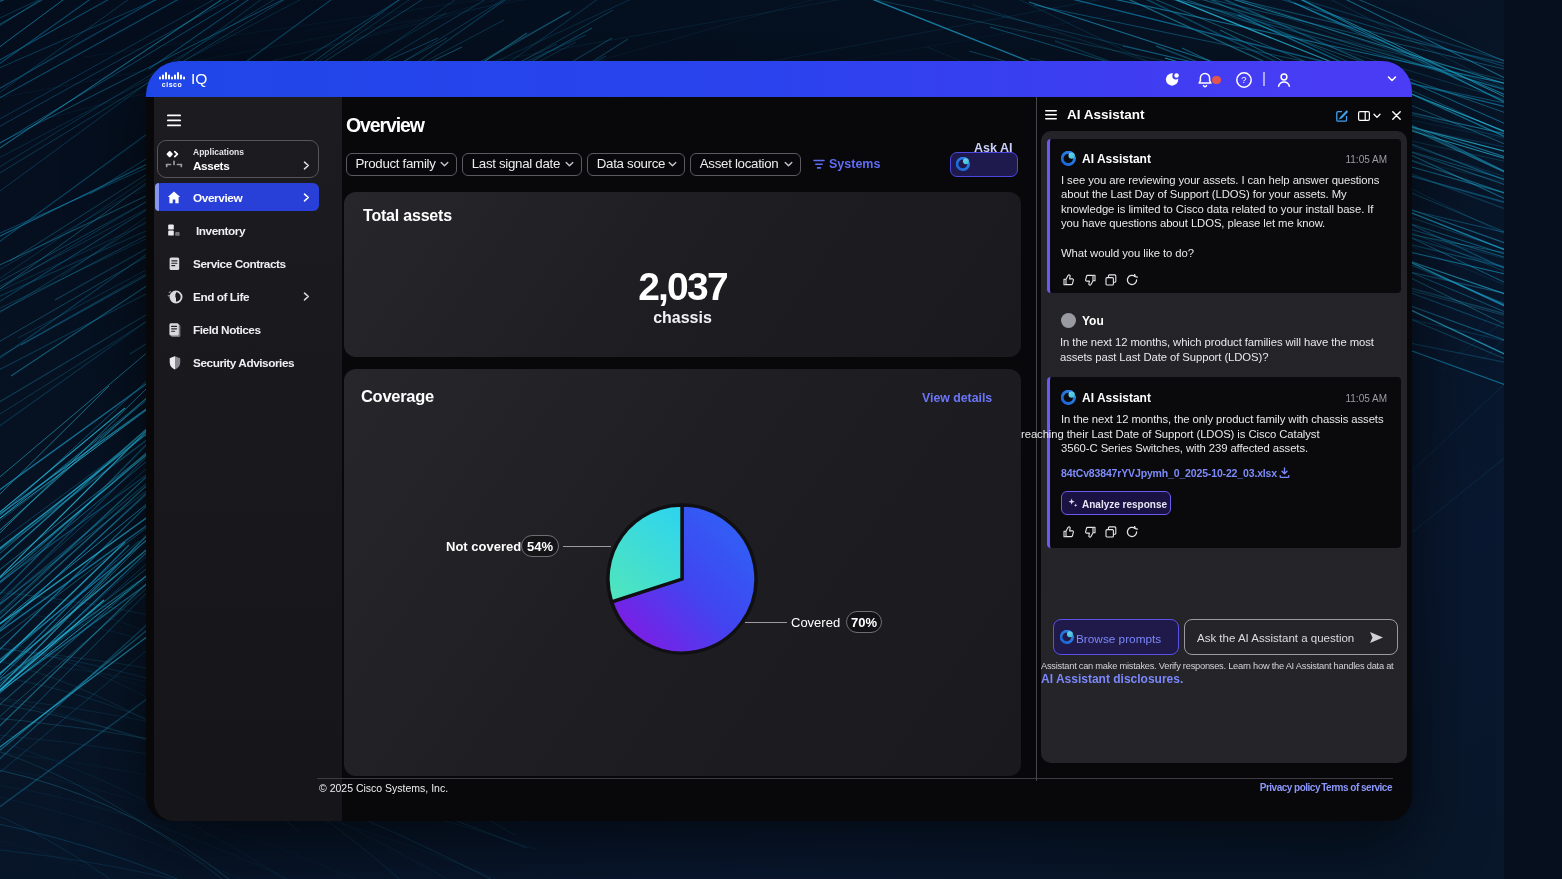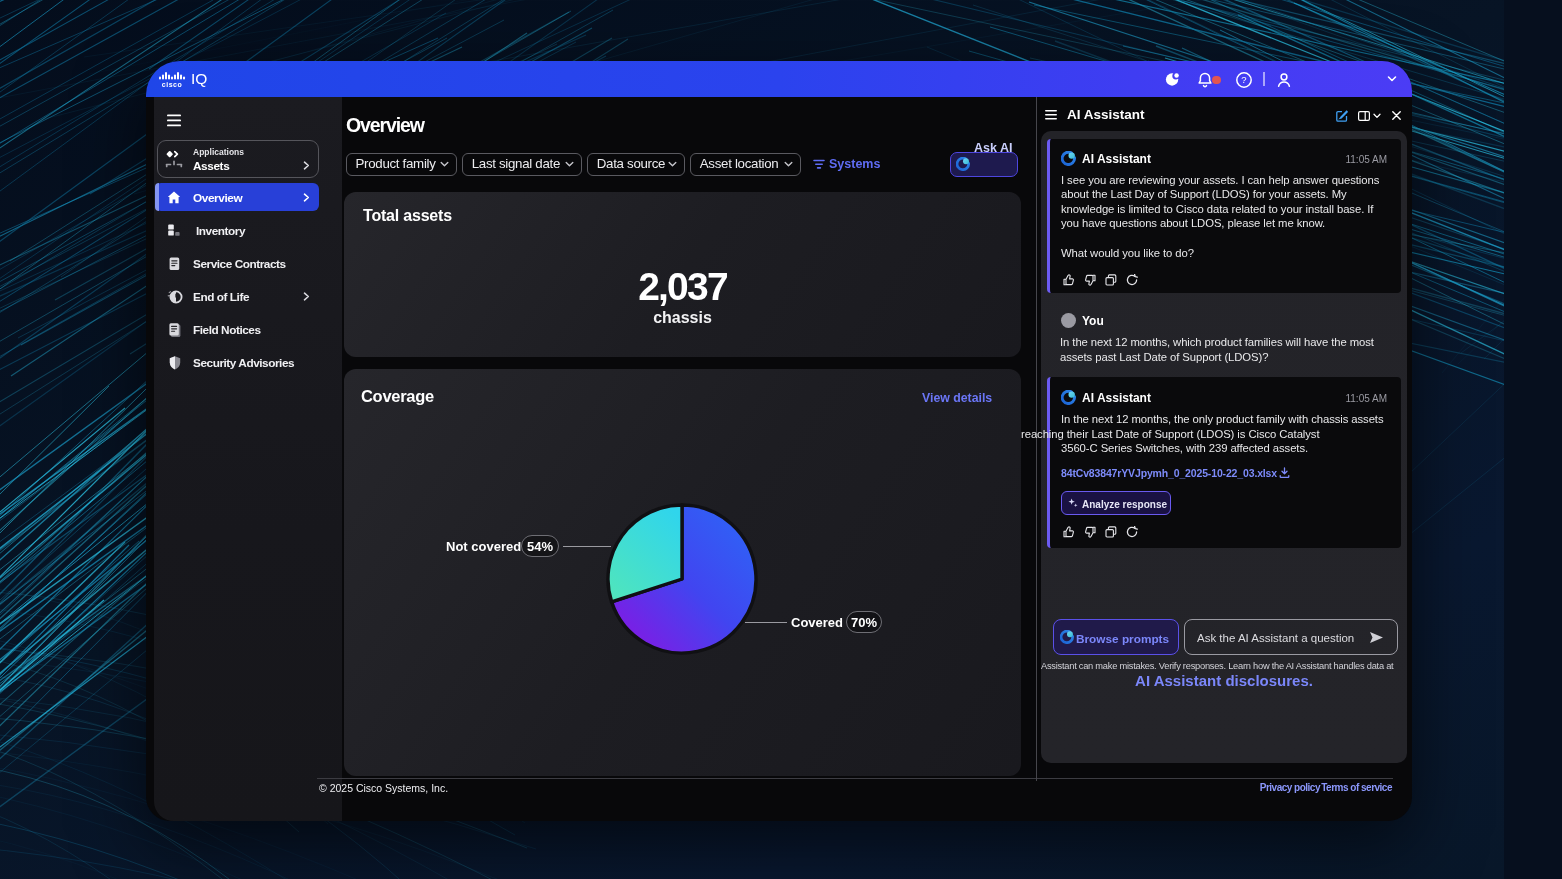--- a/index.html
+++ b/index.html
@@ -421,21 +421,21 @@
           </linearGradient>
 </defs>
 <path d="M536,444 A74,74 0 1 1 465.6,540.9 L536,518 Z" fill="url(#pgc)" stroke="#101013" stroke-width="3.4" stroke-linejoin="round"></path>
 <path d="M465.6,540.9 A74,74 0 0 1 536,444 L536,518 Z" fill="url(#pgn)" stroke="#101013" stroke-width="3.4" stroke-linejoin="round"></path>
 </svg>
 <div class="txt" style="left:300px;top:478px;width:73px;text-align:right;font-size:13px;font-weight:bold;color:#fff">Not covered</div>
 <div class="abs" style="left:375px;top:474px;width:38px;height:22px;border:1px solid #6e6e74;border-radius:11px;background:rgba(10,10,12,.5);"></div>
 <div class="txt" style="left:375px;top:478px;width:38px;text-align:center;font-size:13px;font-weight:bold;color:#fff">54%</div>
 <div class="abs" style="left:417px;top:484.5px;width:48px;height:1.5px;background:#9a9aa0;"></div>
 <div class="abs" style="left:599px;top:560.5px;width:42px;height:1.5px;background:#9a9aa0;"></div>
-<div class="txt" style="left:645px;top:554px;font-size:13px;font-weight:bold;color:#fff">Covered</div>
+<div class="txt" style="left:645px;top:554px;font-size:13px;font-weight:normal;color:#fff">Covered</div>
 <div class="abs" style="left:700px;top:550px;width:36px;height:22px;border:1px solid #6e6e74;border-radius:11px;background:rgba(10,10,12,.5);"></div>
 <div class="txt" style="left:700px;top:554px;width:36px;text-align:center;font-size:13px;font-weight:bold;color:#fff">70%</div>
 <div class="abs" style="left:171px;top:717px;width:1076px;height:1px;background:#3c3c42;"></div>
 <div class="txt" style="left:173px;top:721px;font-size:10.5px;color:#ededf0">© 2025 Cisco Systems, Inc.</div>
 <div class="txt" style="left:1074px;top:721px;width:100px;text-align:right;font-size:10px;font-weight:bold;color:#8b97fb;letter-spacing:-0.5px">Privacy policy</div>
 <div class="txt" style="left:1146px;top:721px;width:100px;text-align:right;font-size:10px;font-weight:bold;color:#8b97fb;letter-spacing:-0.5px">Terms of service</div>
 <div class="abs" style="left:890px;top:36px;width:1px;height:684px;background:#46464c;"></div>
 <svg class="abs" style="left:899px;top:49px" width="13" height="10" viewBox="0 0 13 10">
 <rect x="0" y="0" width="12" height="1.6" rx="0.8" fill="#fff"></rect>
         <rect x="0" y="4" width="12" height="1.6" rx="0.8" fill="#fff"></rect>
@@ -553,21 +553,21 @@
             <stop offset="1" stop-color="#2e86e8"></stop>
           </linearGradient>
 <linearGradient id="dgbp" x1="0" y1="0" x2="1" y2="1">
 <stop offset="0" stop-color="#74d6f5"></stop>
             <stop offset="1" stop-color="#35bcd4"></stop>
           </linearGradient>
         </defs>
 <path d="M11.2 2.2 A6.6 6.6 0 1 0 14.4 7.2" fill="none" stroke="url(#rgbp)" stroke-width="3.1" stroke-linecap="round"></path>
 <circle cx="11.4" cy="4.9" r="3.4" fill="url(#dgbp)"></circle>
       </svg>
-<div class="txt" style="left:930px;top:570.5px;font-size:11.8px;font-weight:bold;color:#7b87fa">Browse prompts</div>
+<div class="txt" style="left:930px;top:570.5px;font-size:11.8px;font-weight:normal;color:#7b87fa">Browse prompts</div>
 <div class="abs" style="left:1038px;top:558px;width:214px;height:36px;border:1px solid #9a9aa2;border-radius:8px;"></div>
 <div class="txt" style="left:1051px;top:571px;font-size:11.5px;color:#dcdce0">Ask the AI Assistant a question</div>
 <svg class="abs" style="left:1223px;top:570px" width="15" height="13" viewBox="0 0 15 13">
 <path d="M1 1 L14 6.5 L1 12 L3.5 6.5 Z" fill="#d0d0d6"></path>
       </svg>
 <div class="txt" style="left:895px;top:600px;width:366px;text-align:left;font-size:9.3px;letter-spacing:-0.25px;color:#d2d2d8">Assistant can make mistakes. Verify responses. Learn how the AI Assistant handles data at</div>
-<div class="txt" style="left:895px;top:611px;width:366px;text-align:center;font-size:15px;font-weight:bold;color:#7b87fa">AI Assistant disclosures.</div>
+<div class="txt" style="left:895px;top:611px;width:366px;font-size:12px;font-weight:bold;color:#7b87fa">AI Assistant disclosures.</div>
 </div>
 </div>
 </body></html>

